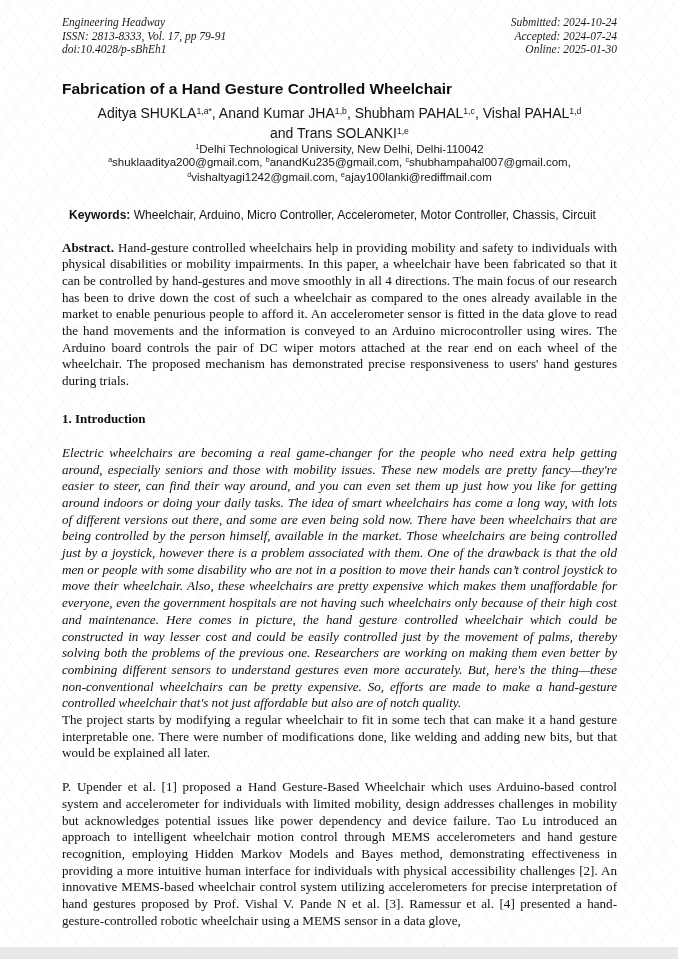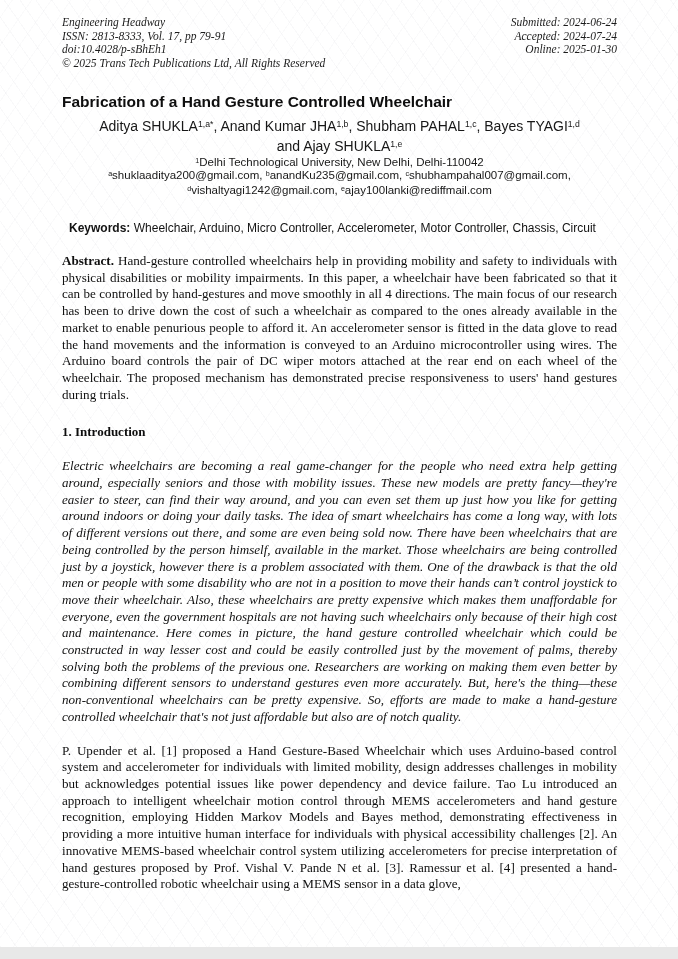--- a/index.html
+++ b/index.html
@@ -99,34 +99,33 @@
 </head>
 <body>
 
 <div class="page">
 
   <div class="pub-header">
     <div class="left">
       <div>Engineering Headway</div>
       <div>ISSN: 2813-8333, Vol. 17, pp 79-91</div>
       <div>doi:10.4028/p-sBhEh1</div>
-      <div>© 2025 Trans Tech Publications Ltd, All Rights Reserved</div>
     </div>
     <div class="right">
-      <div>Submitted: 2024-06-24</div>
+      <div>Submitted: 2024-10-24</div>
       <div>Accepted: 2024-07-24</div>
       <div>Online: 2025-01-30</div>
     </div>
   </div>
 
   <div class="paper-title">Fabrication of a Hand Gesture Controlled Wheelchair</div>
 
   <div class="authors">
-    <span>Aditya SHUKLA</span><sup>1,a*</sup><span>, </span><span>Anand Kumar JHA</span><sup>1,b</sup><span>, </span><span>Shubham PAHAL</span><sup>1,c</sup><span>, </span><span>Bayes TYAGI</span><sup>1,d</sup><br>
-    <span>and </span><span>Ajay SHUKLA</span><sup>1,e</sup>
+    <span>Aditya SHUKLA</span><sup>1,a*</sup><span>, </span><span>Anand Kumar JHA</span><sup>1,b</sup><span>, </span><span>Shubham PAHAL</span><sup>1,c</sup><span>, </span><span>Vishal PAHAL</span><sup>1,d</sup><br>
+    <span>and </span><span>Trans SOLANKI</span><sup>1,e</sup>
   </div>
 
   <div class="affiliation">
     <sup>1</sup><span>Delhi Technological University, New Delhi, Delhi-110042</span>
   </div>
 
   <div class="emails">
     <sup>a</sup><span>shuklaaditya200@gmail.com</span><span>, </span><sup>b</sup><span>anandKu235@gmail.com</span><span>, </span><sup>c</sup><span>shubhampahal007@gmail.com</span><span>,</span><br>
     <sup>d</sup><span>vishaltyagi1242@gmail.com</span><span>, </span><sup>e</sup><span>ajay100lanki@rediffmail.com</span>
   </div>
@@ -137,15 +136,16 @@
   </div>
 
   <div class="body-text abstract">
     <b>Abstract.</b>
     <span>Hand-gesture controlled wheelchairs help in providing mobility and safety to individuals with physical disabilities or mobility impairments. In this paper, a wheelchair have been fabricated so that it can be controlled by hand-gestures and move smoothly in all 4 directions. The main focus of our research has been to drive down the cost of such a wheelchair as compared to the ones already available in the market to enable penurious people to afford it. An accelerometer sensor is fitted in the data glove to read the hand movements and the information is conveyed to an Arduino microcontroller using wires. The Arduino board controls the pair of DC wiper motors attached at the rear end on each wheel of the wheelchair. The proposed mechanism has demonstrated precise responsiveness to users' hand gestures during trials.</span>
   </div>
 
   <div class="section-heading">1. Introduction</div>
 
   <div class="body-text para-first">Electric wheelchairs are becoming a real game-changer for the people who need extra help getting around, especially seniors and those with mobility issues. These new models are pretty fancy—they're easier to steer, can find their way around, and you can even set them up just how you like for getting around indoors or doing your daily tasks. The idea of smart wheelchairs has come a long way, with lots of different versions out there, and some are even being sold now. There have been wheelchairs that are being controlled by the person himself, available in the market. Those wheelchairs are being controlled just by a joystick, however there is a problem associated with them. One of the drawback is that the old men or people with some disability who are not in a position to move their hands can’t control joystick to move their wheelchair. Also, these wheelchairs are pretty expensive which makes them unaffordable for everyone, even the government hospitals are not having such wheelchairs only because of their high cost and maintenance. Here comes in picture, the hand gesture controlled wheelchair which could be constructed in way lesser cost and could be easily controlled just by the movement of palms, thereby solving both the problems of the previous one. Researchers are working on making them even better by combining different sensors to understand gestures even more accurately. But, here's the thing—these non-conventional wheelchairs can be pretty expensive. So, efforts are made to make a hand-gesture controlled wheelchair that's not just affordable but also are of notch quality.</div>
+  <div class="body-text para-follow">The project starts by modifying a regular wheelchair to fit in some tech that can make it a hand gesture interpretable one. There were number of modifications done, like welding and adding new bits, but that would be explained all later.</div>
   <div class="body-text para-spaced">P. Upender et al. [1] proposed a Hand Gesture-Based Wheelchair which uses Arduino-based control system and accelerometer for individuals with limited mobility, design addresses challenges in mobility but acknowledges potential issues like power dependency and device failure. Tao Lu introduced an approach to intelligent wheelchair motion control through MEMS accelerometers and hand gesture recognition, employing Hidden Markov Models and Bayes method, demonstrating effectiveness in providing a more intuitive human interface for individuals with physical accessibility challenges [2]. An innovative MEMS-based wheelchair control system utilizing accelerometers for precise interpretation of hand gestures proposed by Prof. Vishal V. Pande N et al. [3]. Ramessur et al. [4] presented a hand-gesture-controlled robotic wheelchair using a MEMS sensor in a data glove,</div>
 
 </div>
 
 </body></html>

